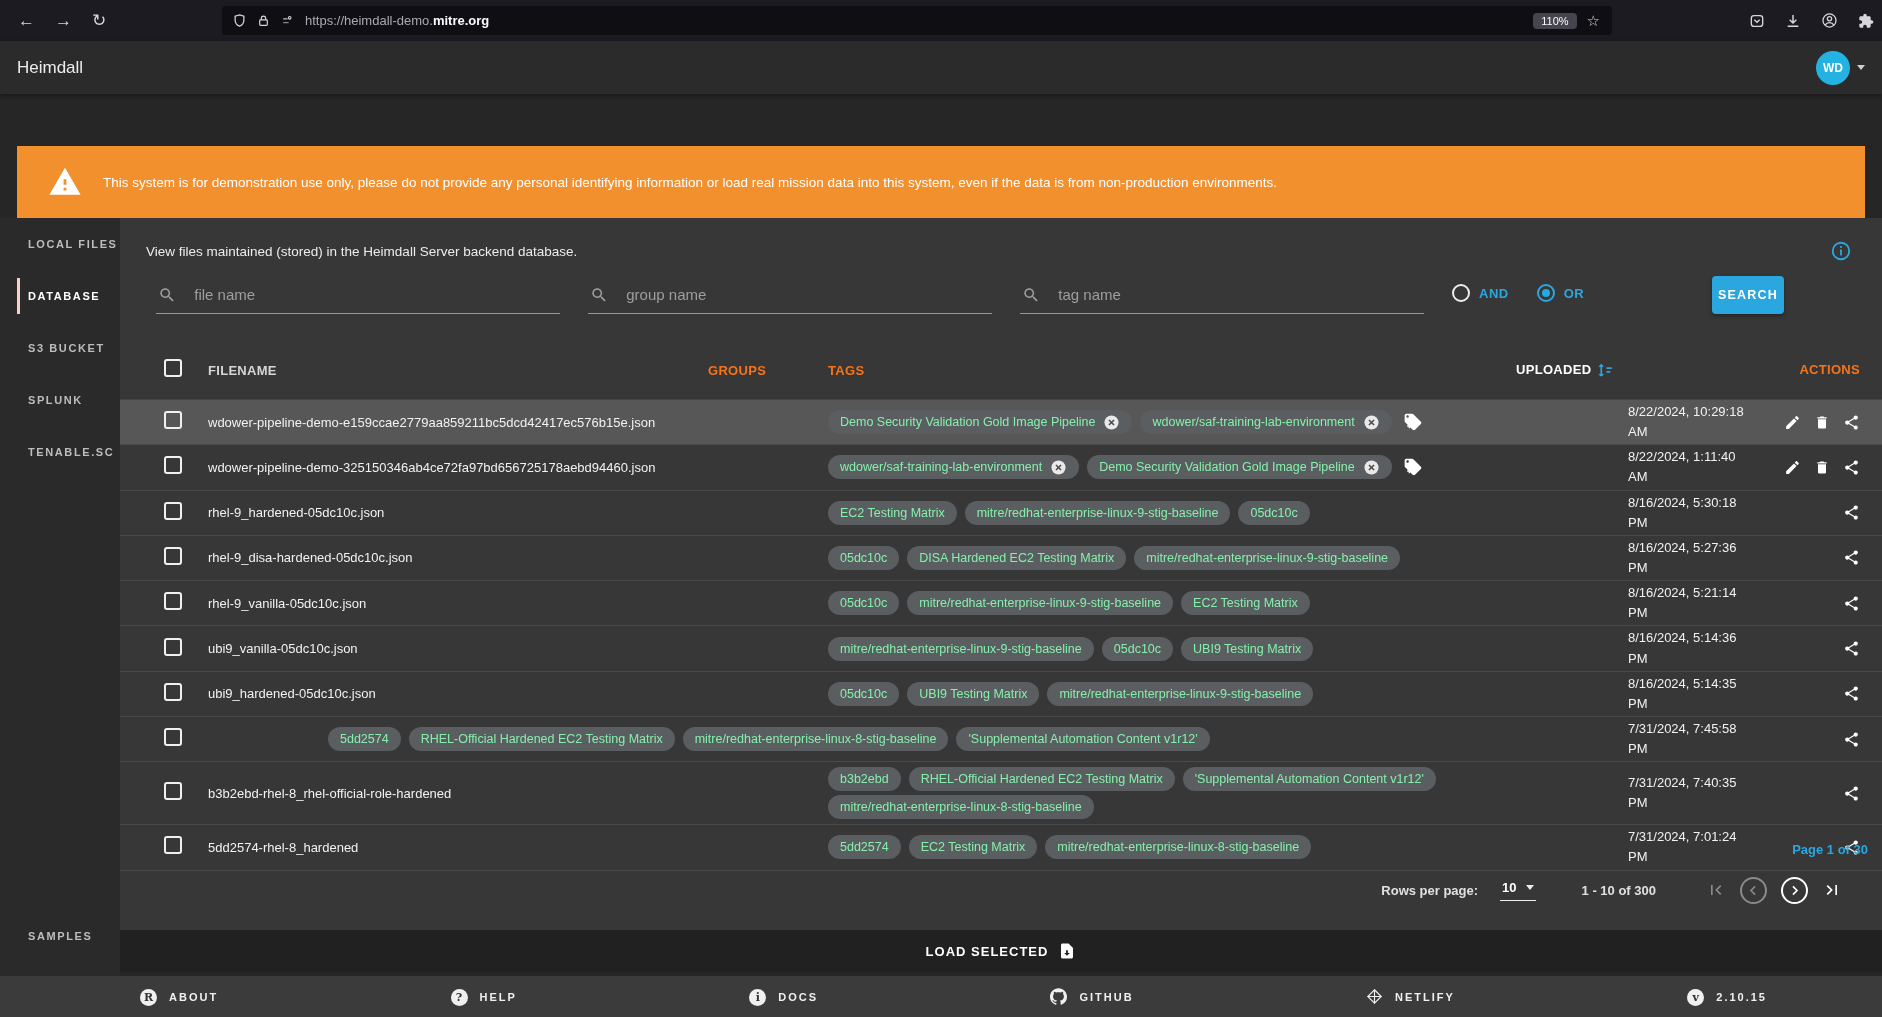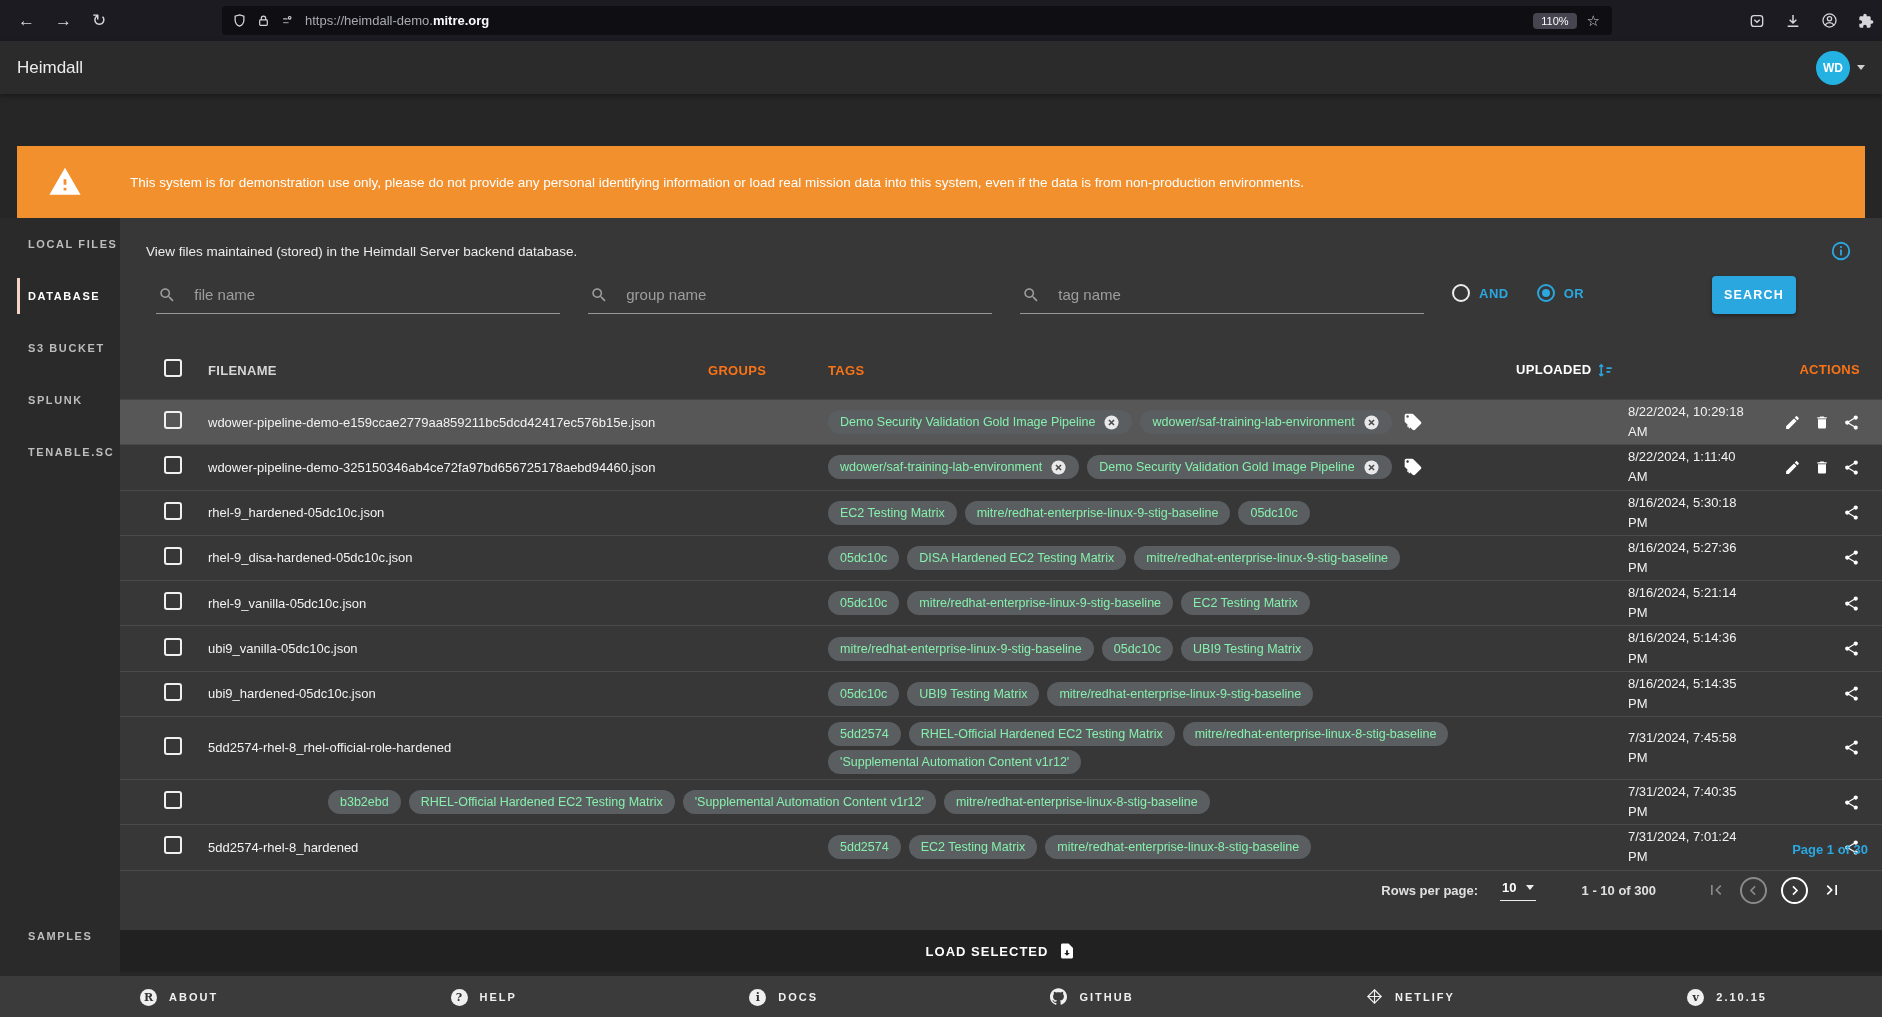--- a/index.html
+++ b/index.html
@@ -27,21 +27,21 @@
   
   .app-header{position:absolute;left:0;top:41px;width:1882px;height:53px;background:#2B2B2B;
     display:flex;align-items:center;padding:0 17px;box-shadow:0 2px 5px rgba(0,0,0,.35);}
   .app-title{font-size:17px;color:#ECECEC;}
   .hdr-right{margin-left:auto;display:flex;align-items:center;gap:7px;}
   .avatar{width:34px;height:34px;border-radius:50%;background:var(--avatar);display:flex;align-items:center;justify-content:center;
     font-size:12px;font-weight:bold;color:#fff;}
   .caret{width:0;height:0;border-left:4.5px solid transparent;border-right:4.5px solid transparent;border-top:5px solid #CFCFCF;}
   
   .banner{position:absolute;left:17px;top:146px;width:1848px;height:72px;background:var(--banner);
-    display:flex;align-items:center;padding:0 30px;gap:47px;}
+    display:flex;align-items:center;padding:0 30px;gap:20px;}
   .banner-text{font-size:13.5px;color:#FFFFFF;}
   
   .sidebar{position:absolute;left:0;top:218px;width:120px;height:758px;background:#2A2A2A;}
   .side-item{height:52px;display:flex;align-items:center;padding-left:28px;position:relative;
     font-size:11px;font-weight:bold;letter-spacing:1.6px;color:#BDBDBD;cursor:pointer;}
   .side-item.active{color:#FFFFFF;}
   .side-item.active::before{content:"";position:absolute;left:17px;top:8px;bottom:8px;width:3px;background:#F6D2C2;}
   .side-bottom{position:absolute;left:0;top:692px;width:120px;}
   
   .content{position:absolute;left:120px;top:218px;width:1762px;height:712px;background:#373737;}
@@ -51,21 +51,21 @@
     display:flex;align-items:center;gap:16px;padding:0 2px 6px 2px;}
   .sfield input{background:transparent;border:none;outline:none;color:#E8E8E8;font-size:15px;width:100%;
     font-family:"Liberation Sans", sans-serif;}
   .sfield input::placeholder{color:#9E9E9E;opacity:1;}
   .radios{position:absolute;left:1332px;top:66px;display:flex;align-items:center;gap:28px;}
   .radio-group{display:flex;align-items:center;gap:9px;cursor:pointer;}
   .radio-circle{width:18px;height:18px;border-radius:50%;border:2px solid #EDEDED;position:relative;}
   .radio-circle.sel{border-color:var(--accent);}
   .radio-circle.sel::after{content:"";position:absolute;left:3px;top:3px;width:8px;height:8px;border-radius:50%;background:var(--accent);}
   .radio-label{font-size:13px;font-weight:bold;color:var(--accent);letter-spacing:.5px;}
-  .search-btn{position:absolute;left:1592px;top:58px;width:84px;height:38px;background:var(--accent);border-radius:4px;
+  .search-btn{position:absolute;left:1592px;top:58px;width:72px;height:38px;background:var(--accent);border-radius:4px;
     display:flex;align-items:center;justify-content:center;font-size:12.5px;font-weight:bold;letter-spacing:1.2px;color:#fff;
     box-shadow:0 2px 4px rgba(0,0,0,.35);cursor:pointer;}
   
   .table{position:absolute;left:0;top:122px;width:1762px;}
   .thead{display:flex;align-items:center;height:60px;border-bottom:1px solid #444;}
   .c-check{width:88px;padding-left:44px;flex:0 0 auto;}
   .c-file{width:500px;flex:0 0 auto;}
   .c-groups{width:120px;flex:0 0 auto;}
   .c-tags{flex:1 1 auto;min-width:0;}
   .c-up{width:150px;flex:0 0 auto;padding-left:8px;padding-right:24px;}
@@ -503,21 +503,20 @@
 
       <span class="act share">
               <svg width="17" height="17" viewBox="0 0 24 24" fill="#FFFFFF">
                 <path d="M18 16.08c-.76 0-1.44.3-1.96.77L8.91 12.7c.05-.23.09-.46.09-.7s-.04-.47-.09-.7l7.05-4.11c.54.5 1.25.81 2.04.81 1.66 0 3-1.34 3-3s-1.34-3-3-3-3 1.34-3 3c0 .24.04.47.09.7L8.04 9.81C7.5 9.31 6.79 9 6 9c-1.66 0-3 1.34-3 3s1.34 3 3 3c.79 0 1.5-.31 2.04-.81l7.12 4.16c-.05.21-.08.43-.08.65 0 1.61 1.31 2.92 2.92 2.92 1.61 0 2.92-1.31 2.92-2.92s-1.31-2.92-2.92-2.92z"></path>
               </svg>
             </span>
     </div>
   </div>
         <div class="row">
     <div class="c-check"><span class="cb"></span></div>
-    <div class="c-file"><span class="fname">5dd2574-rhel-8_rhel-official-role-hardened</span></div>
     <div class="c-groups"></div>
     <div class="c-tags">
             <div class="tags-wrap">
               <span class="chip">
     <span class="chip-label">5dd2574</span>
 
   </span>
               <span class="chip">
     <span class="chip-label">RHEL-Official Hardened EC2 Testing Matrix</span>
 
@@ -537,20 +536,21 @@
 
       <span class="act share">
               <svg width="17" height="17" viewBox="0 0 24 24" fill="#FFFFFF">
                 <path d="M18 16.08c-.76 0-1.44.3-1.96.77L8.91 12.7c.05-.23.09-.46.09-.7s-.04-.47-.09-.7l7.05-4.11c.54.5 1.25.81 2.04.81 1.66 0 3-1.34 3-3s-1.34-3-3-3-3 1.34-3 3c0 .24.04.47.09.7L8.04 9.81C7.5 9.31 6.79 9 6 9c-1.66 0-3 1.34-3 3s1.34 3 3 3c.79 0 1.5-.31 2.04-.81l7.12 4.16c-.05.21-.08.43-.08.65 0 1.61 1.31 2.92 2.92 2.92 1.61 0 2.92-1.31 2.92-2.92s-1.31-2.92-2.92-2.92z"></path>
               </svg>
             </span>
     </div>
   </div>
         <div class="row">
     <div class="c-check"><span class="cb"></span></div>
+    <div class="c-file"><span class="fname">b3b2ebd-rhel-8_rhel-official-role-hardened</span></div>
     <div class="c-groups"></div>
     <div class="c-tags">
             <div class="tags-wrap">
               <span class="chip">
     <span class="chip-label">b3b2ebd</span>
 
   </span>
               <span class="chip">
     <span class="chip-label">RHEL-Official Hardened EC2 Testing Matrix</span>
 

